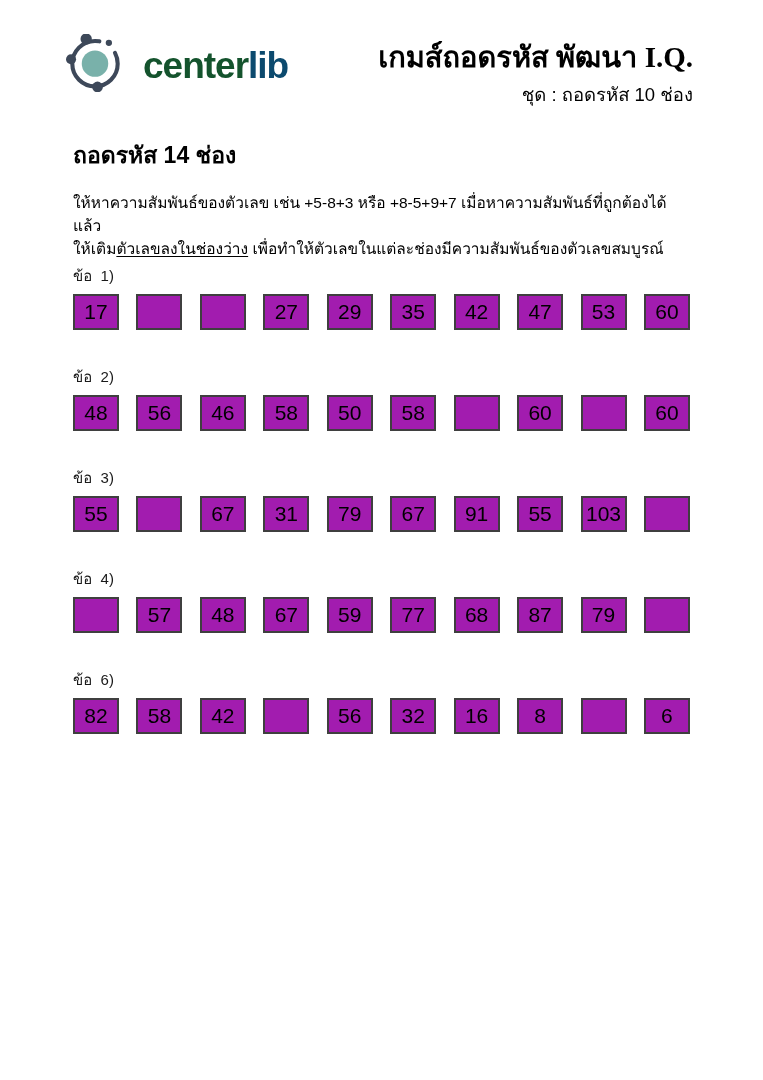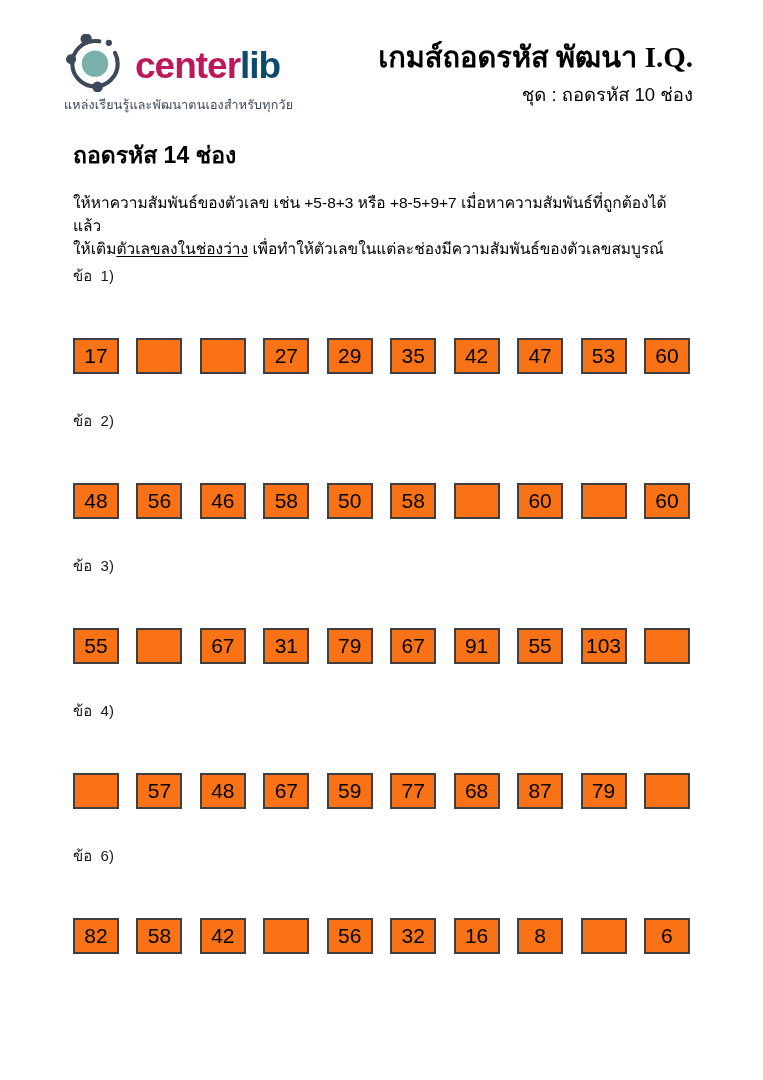--- a/index.html
+++ b/index.html
@@ -18,21 +18,21 @@
     position:absolute; top:34px; left:62px; right:70px;
     display:flex; justify-content:space-between; align-items:flex-start;
   }
   .brand { display:flex; flex-direction:column; }
   .brand-row { display:flex; align-items:center; gap:7px; }
   .brand-icon { width:66px; height:58px; flex:0 0 auto; }
   .brand-name {
     font-size:37px; font-weight:600; letter-spacing:-1px; line-height:1;
     padding-top:4px;
   }
-  .brand-name .b1 { color:#be185d; }
+  .brand-name .b1 { color:#14532d;margin-left:8px; }
   .brand-name .b2 { color:#0c4a6e; }
   .brand-tagline {
     font-size:12.5px; color:#3d4859; margin-top:3px; padding-left:2px;
     letter-spacing:0.2px;
   }
   .title-block { text-align:right; padding-top:8px; }
   .doc-title {
     font-family:"Liberation Serif", serif;
     font-size:29px; font-weight:bold; line-height:1.1;
   }
@@ -53,44 +53,43 @@
   .questions { position:absolute; top:266px; left:73px; width:617px; }
   .question { margin-bottom:37px; }
   .q-label {
     font-size:15px; line-height:20px; margin-bottom:8px;
     white-space:pre; font-weight:normal; color:#1a1a1a;
   }
   .cells { display:flex; justify-content:space-between; width:617px; }
   .cell {
     width:46px; height:36px;
     border:2px solid #3f3f3f;
-    background:#f97316;
+    background:#a21caf;
     display:flex; align-items:center; justify-content:center;
-    font-size:21px; color:#000000;margin-top:44px;
+    font-size:21px; color:#000000;
   }
 </style>
 </head>
 <body>
 
 <div class="page">
 
   <div class="header">
     <div class="brand">
       <div class="brand-row">
         <svg class="brand-icon" viewBox="0 0 100 92" aria-hidden="true">
           <circle cx="50" cy="47" r="36" fill="none" stroke="#3d4859" stroke-width="6.5" pathLength="360" stroke-dasharray="310 50" stroke-dashoffset="30" stroke-linecap="round"></circle>
           <circle cx="50" cy="47" r="21" fill="#79b1aa"></circle>
           <circle cx="36" cy="8" r="9" fill="#3d4859"></circle>
           <circle cx="72" cy="14" r="5" fill="#3d4859"></circle>
           <circle cx="12" cy="40" r="8" fill="#3d4859"></circle>
           <circle cx="54" cy="84" r="8.5" fill="#3d4859"></circle>
         </svg>
         <div class="brand-name"><span class="b1">center</span><span class="b2">lib</span></div>
       </div>
-      <div class="brand-tagline">แหล่งเรียนรู้และพัฒนาตนเองสำหรับทุกวัย</div>
     </div>
     <div class="title-block">
       <div class="doc-title">เกมส์ถอดรหัส พัฒนา I.Q.</div>
       <div class="doc-subtitle">ชุด : ถอดรหัส 10 ช่อง</div>
     </div>
   </div>
 
   <div class="section-heading">ถอดรหัส 14 ช่อง</div>
 
   <div class="instructions">

